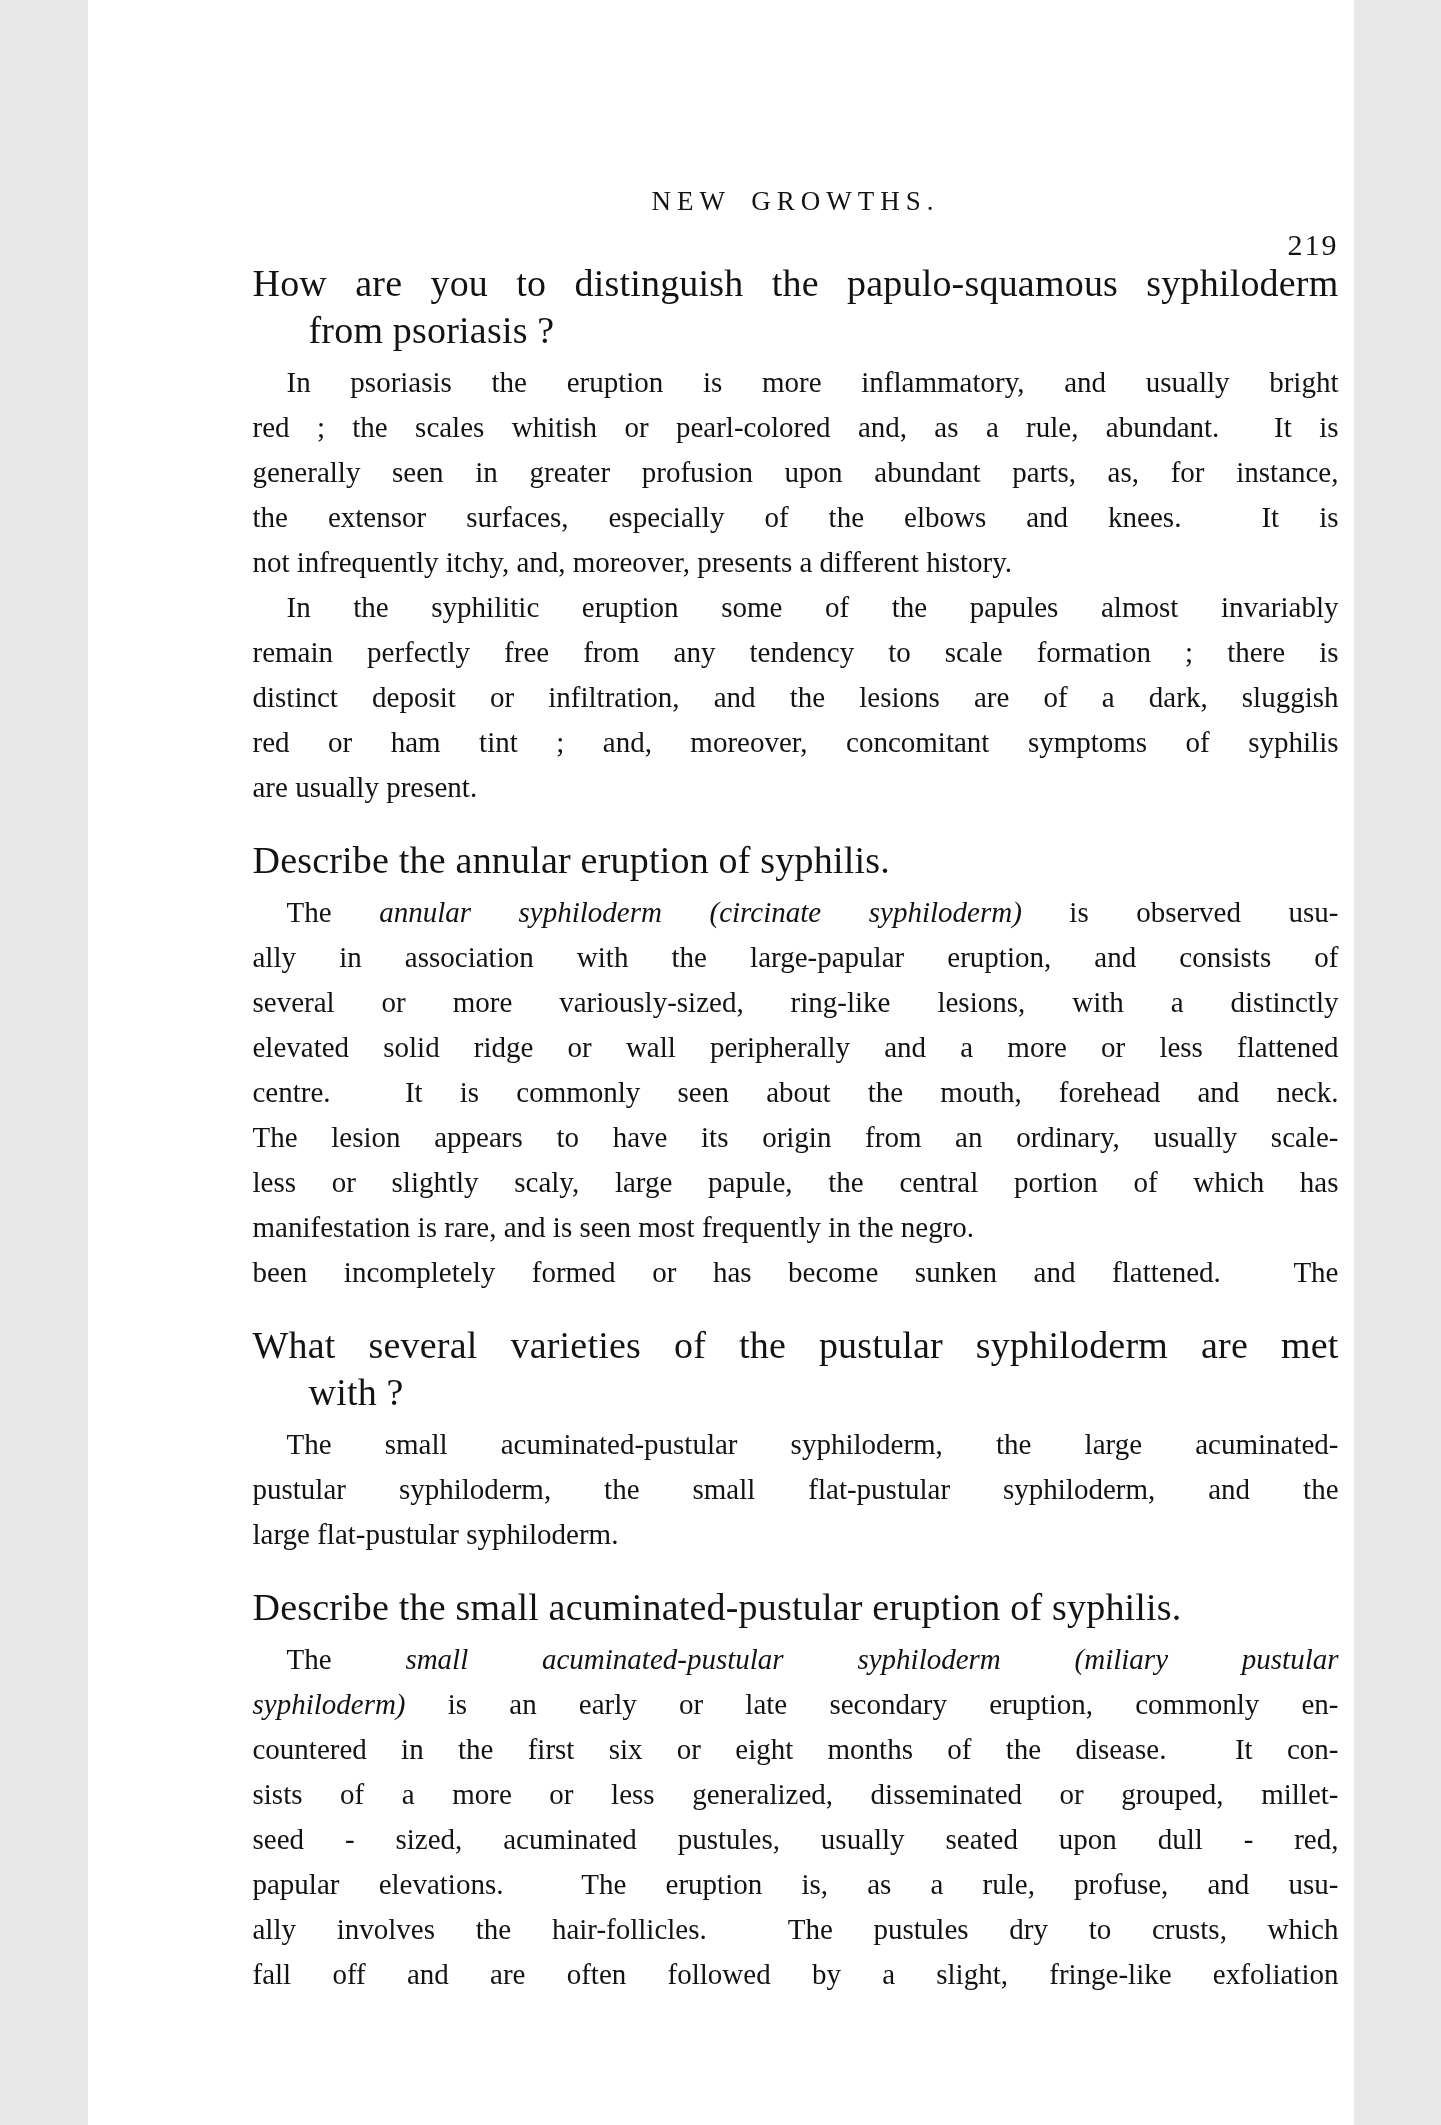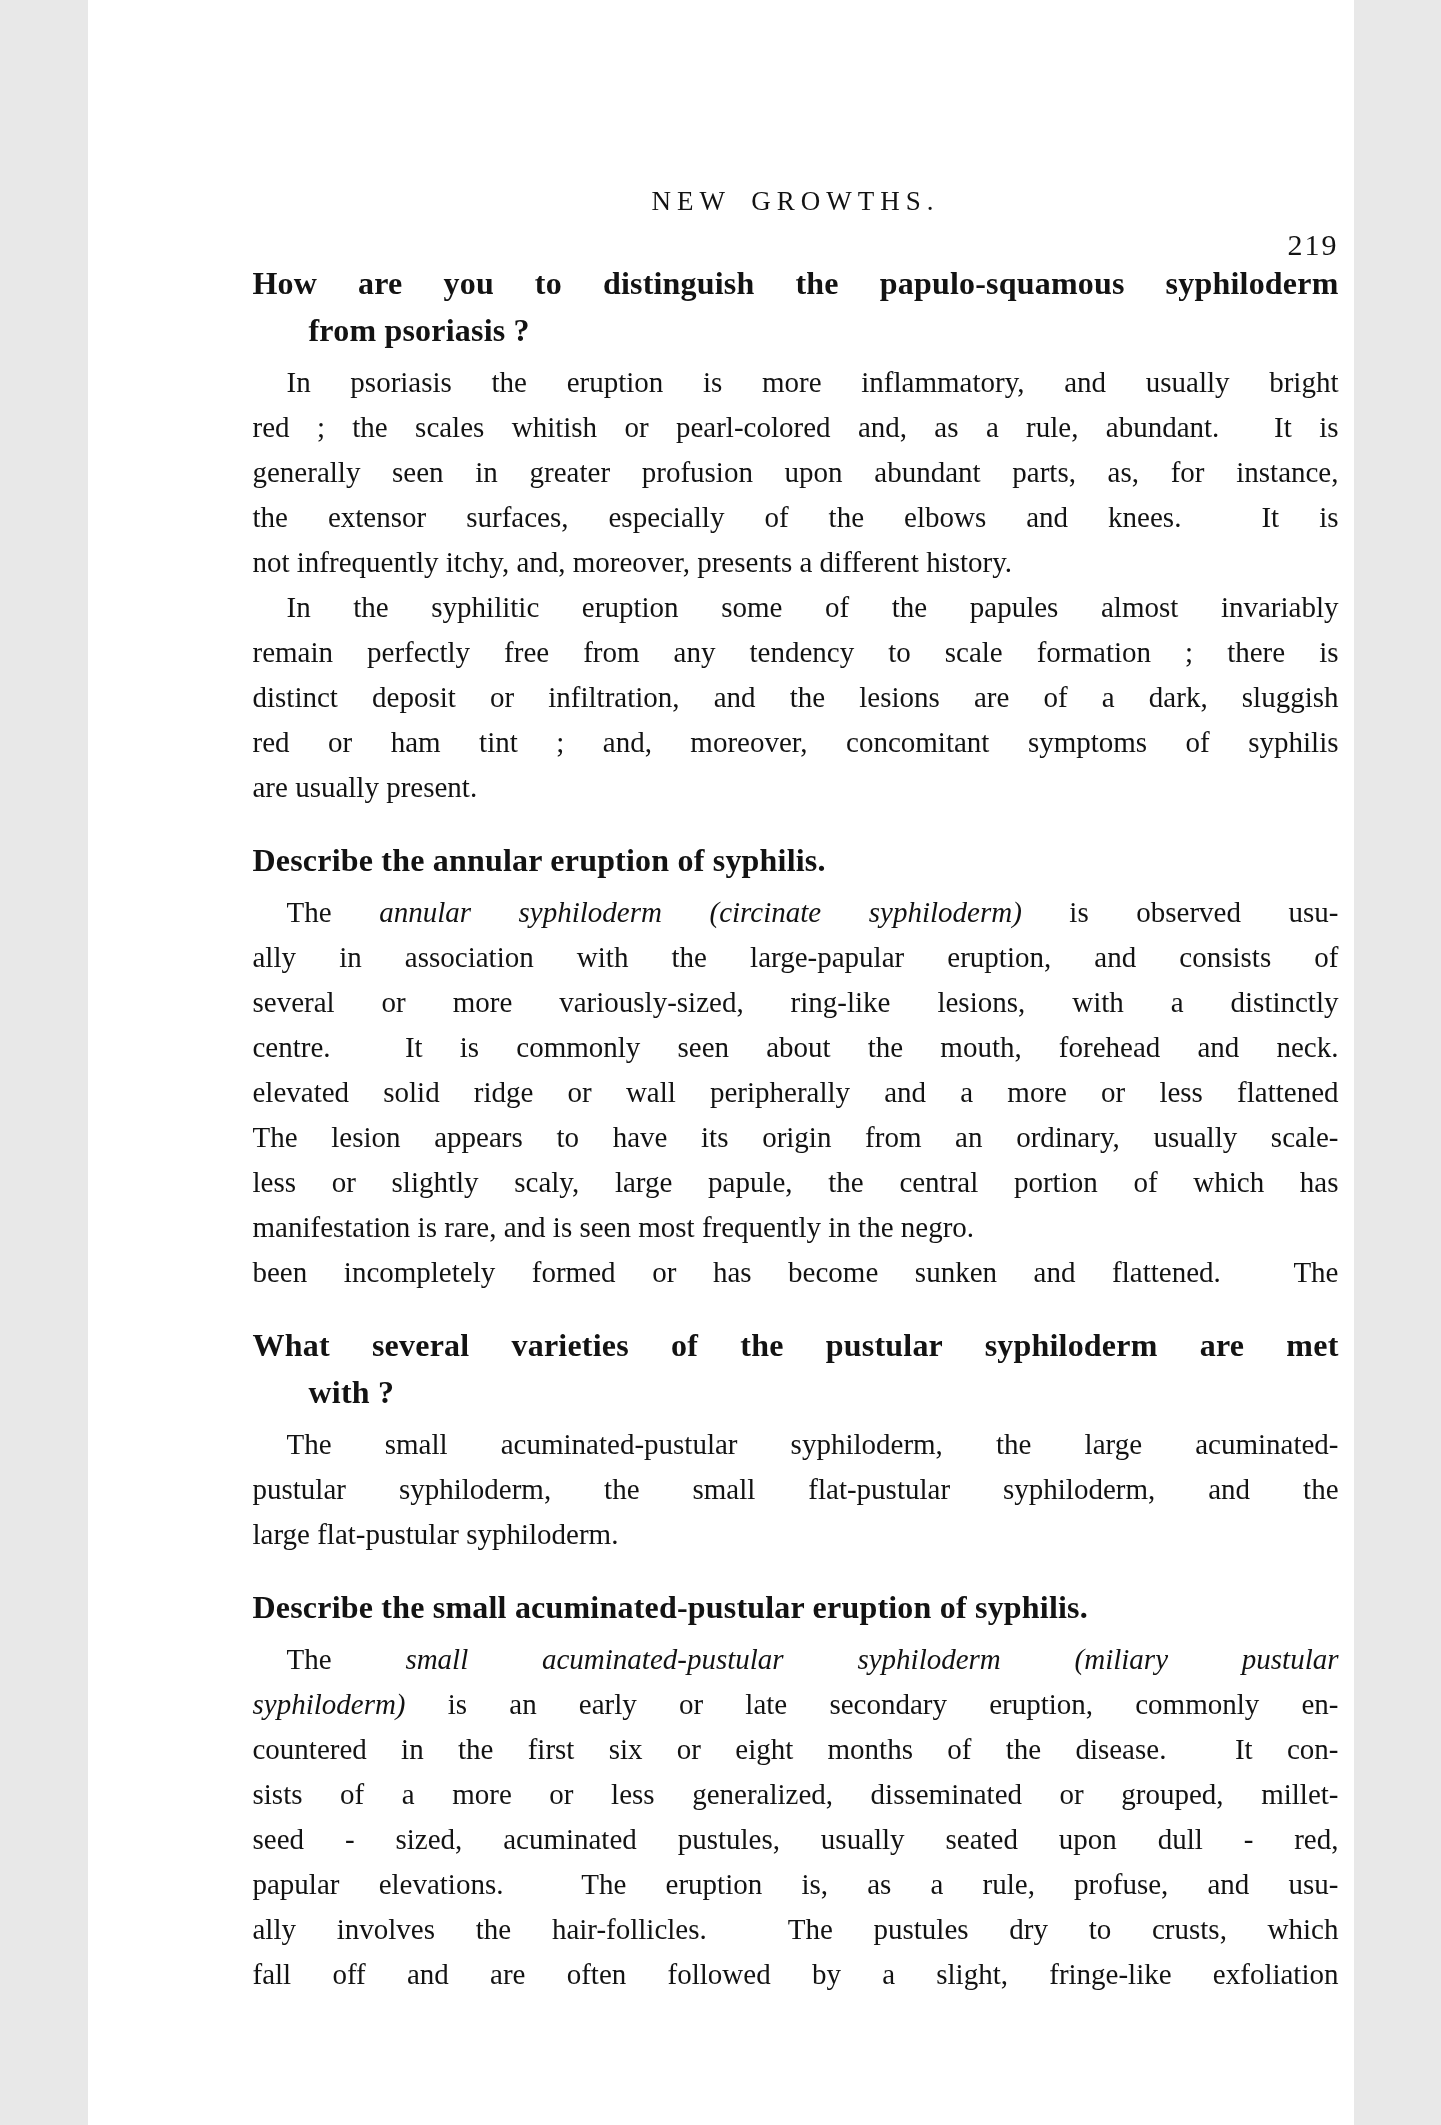--- a/index.html
+++ b/index.html
@@ -30,22 +30,22 @@
   .folio{
     position:absolute;
     right:0;top:-4px;
     font-size:30px;
     letter-spacing:2px;
     margin-top:46px;
   }
   section.qa{margin-top:27px;}
   section.qa.first{margin-top:30px;}
   .question{
-    font-weight:bold;
-    font-size:32px;
+    font-weight:normal;
+    font-size:38px;
     line-height:47px;
     margin-bottom:6px;
     letter-spacing:0.2px;
   }
   .q-line{}
   .q-cont{margin-left:56px;}
   .q-just{text-align:justify;text-align-last:justify;}
   .para{
     font-size:29px;
     line-height:45px;
@@ -91,22 +91,22 @@
 
     <section class="qa">
       <div class="question">
           <div class="q-line">Describe the annular eruption of syphilis.</div>
         </div>
       <div class="answers">
           <div class="para">
             <div class="line first"><span>The </span><span class="it">annular syphiloderm (circinate syphiloderm)</span><span> is observed usu-</span></div>
             <div class="line"><span>ally in association with the large-papular eruption, and consists of</span></div>
             <div class="line"><span>several or more variously-sized, ring-like lesions, with a distinctly</span></div>
+            <div class="line"><span>elevated solid ridge or wall peripherally and a more or less flattened</span></div>
             <div class="line"><span>centre.&nbsp; It is commonly seen about the mouth, forehead and neck.</span></div>
-            <div class="line"><span>elevated solid ridge or wall peripherally and a more or less flattened</span></div>
             <div class="line"><span>The lesion appears to have its origin from an ordinary, usually scale-</span></div>
             <div class="line"><span>less or slightly scaly, large papule, the central portion of which has</span></div>
             <div class="line last"><span>manifestation is rare, and is seen most frequently in the negro.</span></div>
             <div class="line"><span>been incompletely formed or has become sunken and flattened.&nbsp; The</span></div>
           </div>
         </div>
     </section>
 
     <section class="qa">
       <div class="question">

